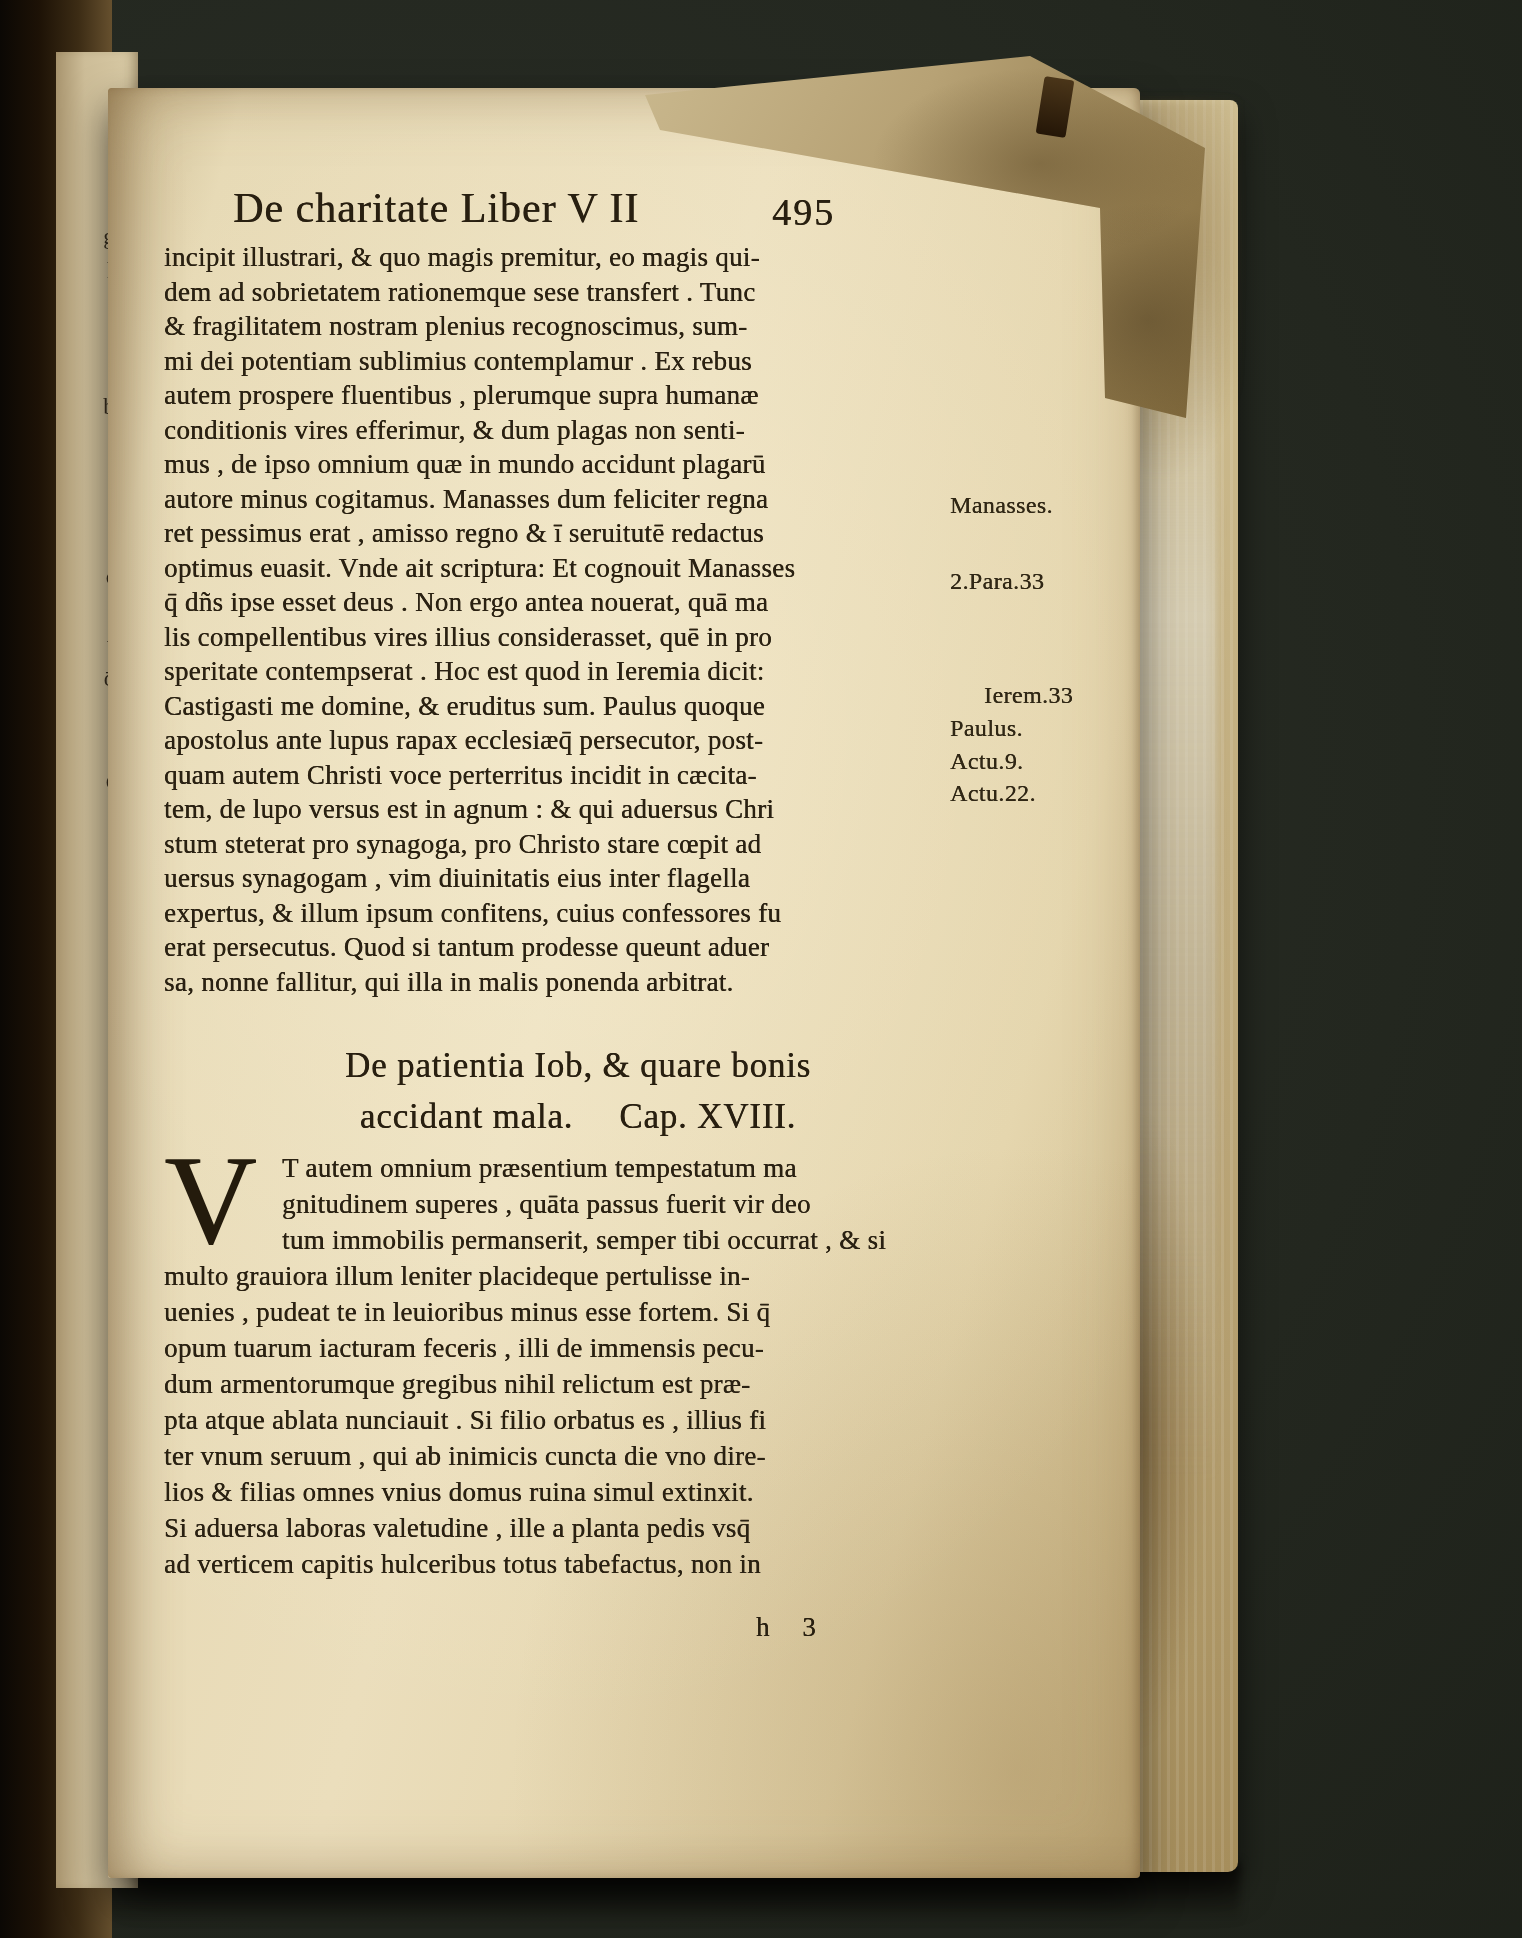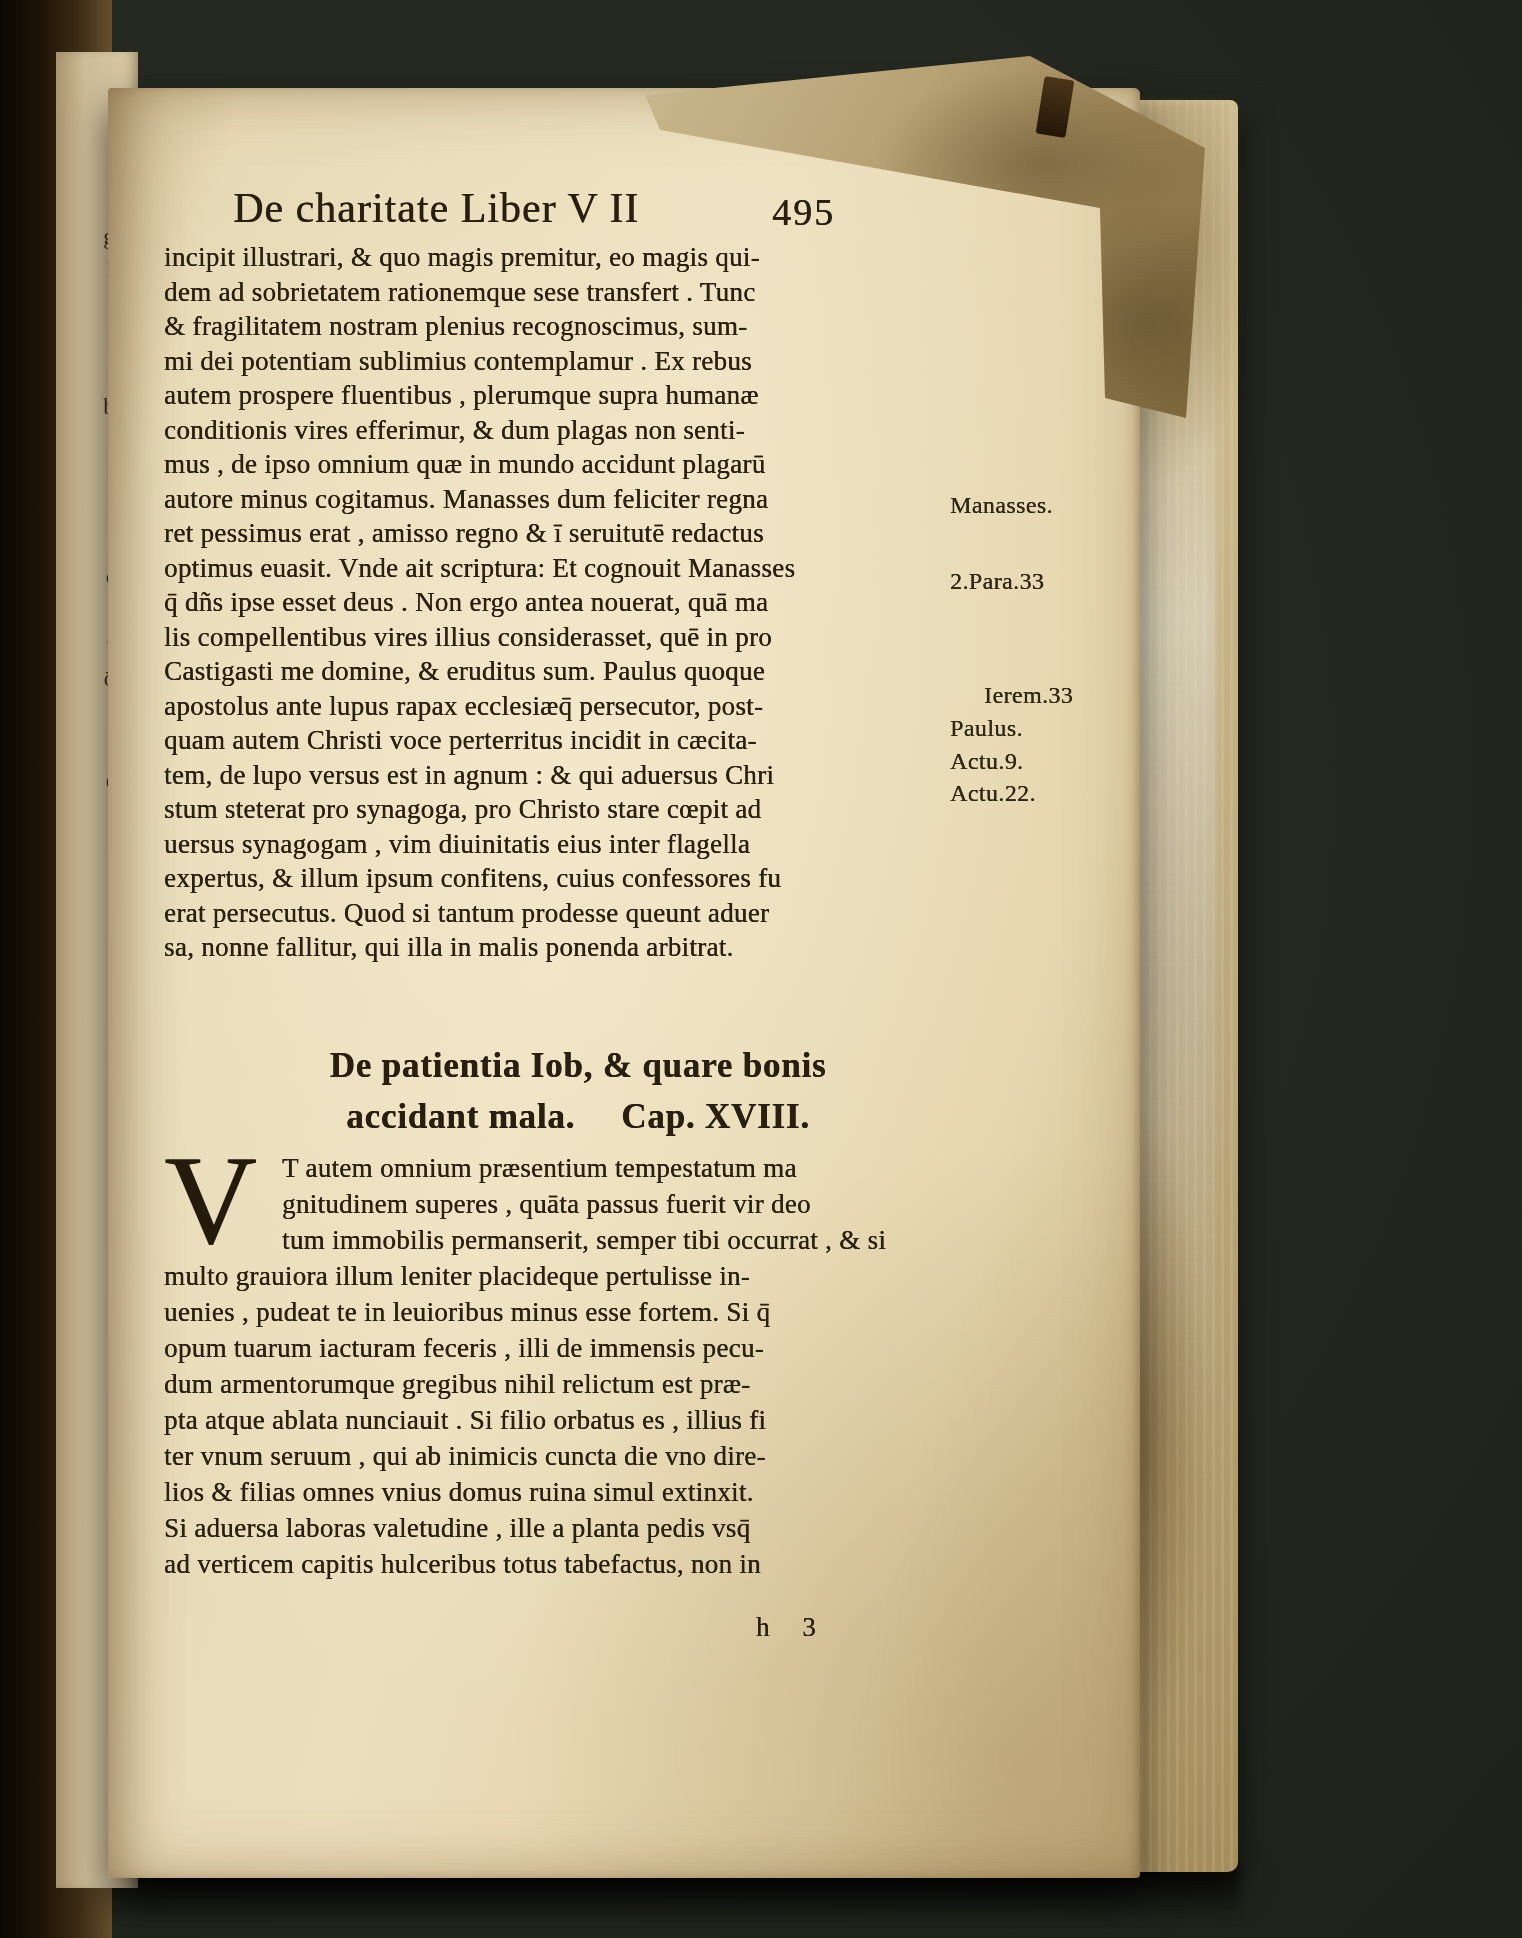--- a/index.html
+++ b/index.html
@@ -93,21 +93,20 @@
   .mnote{
     position:absolute;left:842px;font-size:24px;letter-spacing:.4px;color:#302715;
     white-space:nowrap;text-shadow:.3px 0 0 currentColor;
   }
   .mn1{top:404px;} .mn2{top:480px;} .mn3{top:594px;margin-left:34px;}
   .mn4{top:627px;} .mn5{top:660px;} .mn6{top:692px;}
   .chapter-heading{
     position:absolute;left:80px;top:952px;width:780px;text-align:center;
     font-size:35px;line-height:51px;letter-spacing:.8px;color:#281f10;
     text-shadow:.4px 0 0 currentColor;
-    font-weight:bold;
   }
   .chapter-heading .l2 .gap{display:inline-block;width:46px;}
   .signature{
     position:absolute;left:648px;top:1524px;font-size:27px;word-spacing:26px;
     text-shadow:.35px 0 0 currentColor;
   }
 
   
   .fold{
     left:620px;top:46px;width:600px;height:392px;z-index:6;
@@ -191,20 +190,21 @@
       <div class="line">&amp; fragilitatem nostram plenius recognoscimus, sum-</div>
       <div class="line">mi dei potentiam sublimius contemplamur . Ex rebus</div>
       <div class="line">autem prospere fluentibus , plerumque supra humanæ</div>
       <div class="line">conditionis vires efferimur, &amp; dum plagas non senti-</div>
       <div class="line">mus , de ipso omnium quæ in mundo accidunt plagarū</div>
       <div class="line">autore minus cogitamus. Manasses dum feliciter regna</div>
       <div class="line">ret pessimus erat , amisso regno &amp; ī seruitutē redactus</div>
       <div class="line">optimus euasit. Vnde ait scriptura: Et cognouit Manasses</div>
       <div class="line">q̄ dñs ipse esset deus .  Non ergo antea nouerat, quā ma</div>
       <div class="line">lis compellentibus vires illius considerasset, quē in pro</div>
+      <div class="line">speritate contempserat . Hoc est quod in Ieremia dicit:</div>
       <div class="line">Castigasti me domine, &amp; eruditus sum. Paulus quoque</div>
       <div class="line">apostolus ante lupus rapax ecclesiæq̄ persecutor, post-</div>
       <div class="line">quam autem Christi voce perterritus incidit in cæcita-</div>
       <div class="line">tem, de lupo versus est in agnum : &amp; qui aduersus Chri</div>
       <div class="line">stum steterat pro synagoga, pro Christo stare cœpit ad</div>
       <div class="line">uersus synagogam , vim diuinitatis eius inter flagella</div>
       <div class="line">expertus, &amp; illum ipsum confitens, cuius confessores fu</div>
       <div class="line">erat persecutus. Quod si tantum prodesse queunt aduer</div>
       <div class="line">sa, nonne fallitur, qui illa in malis ponenda arbitrat.</div>
     </div>

